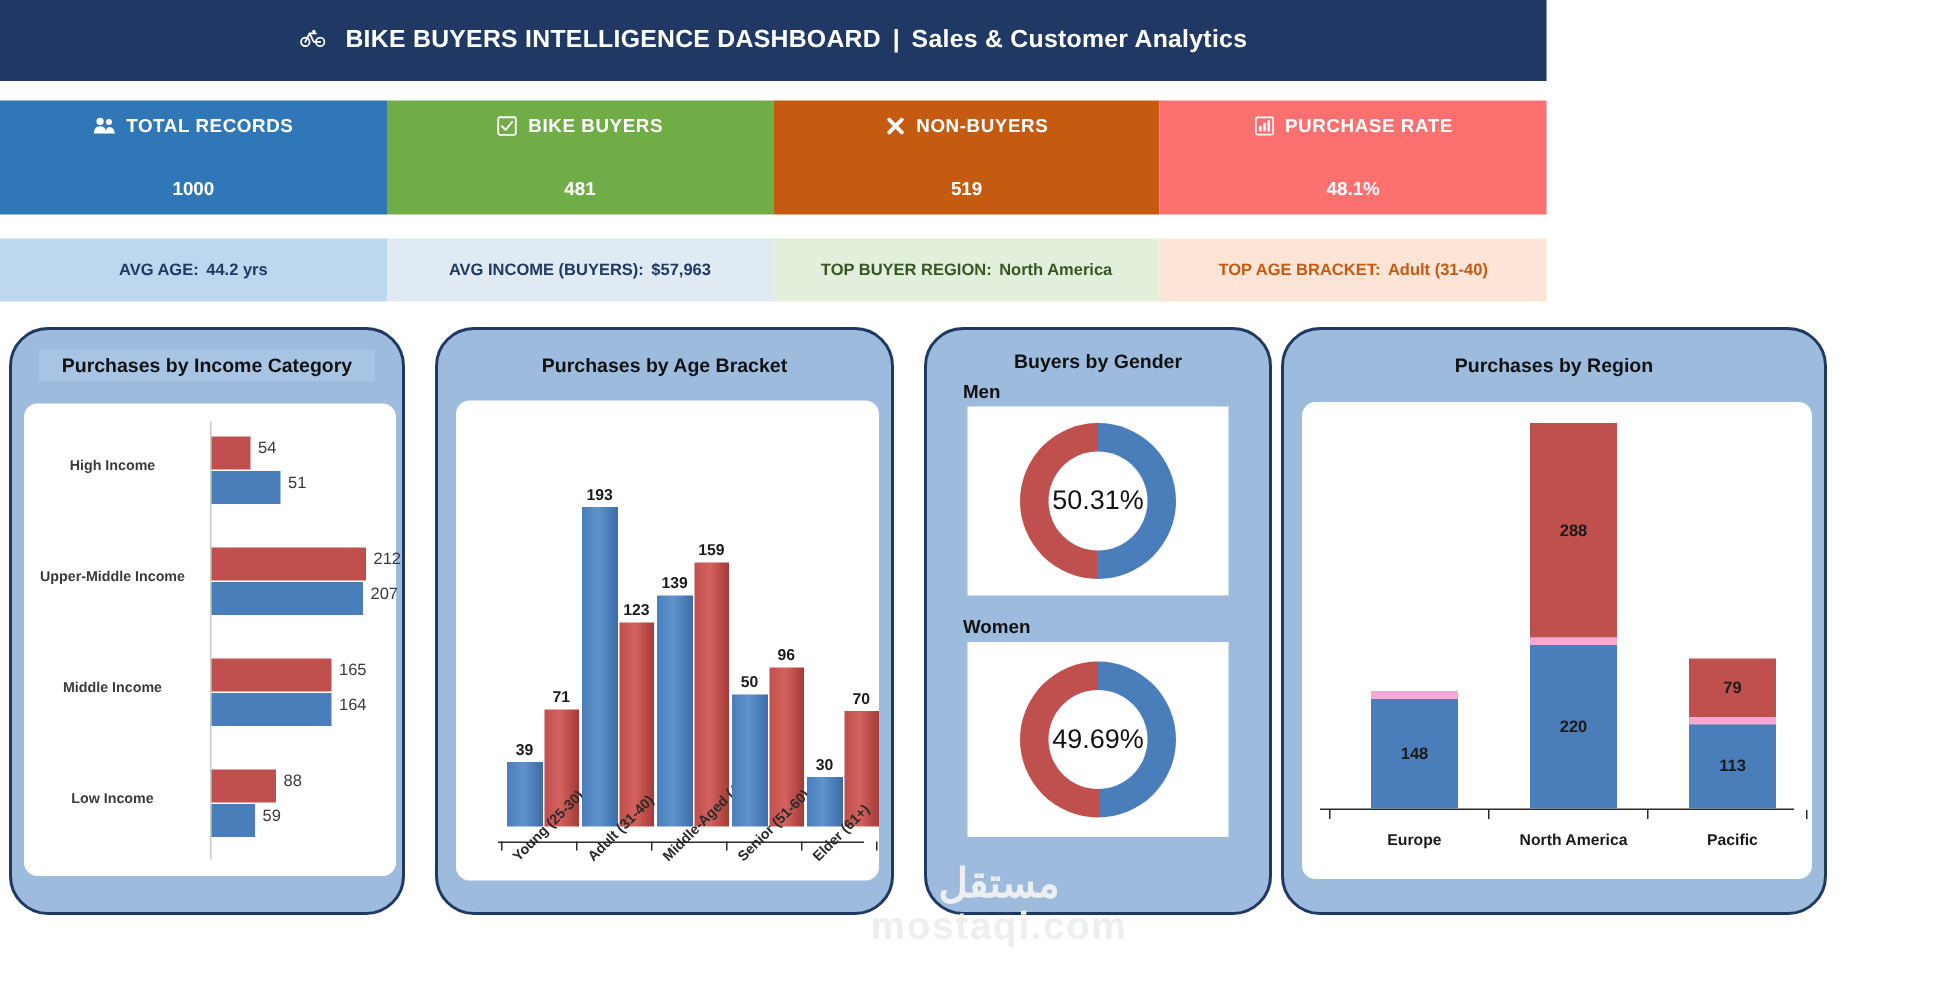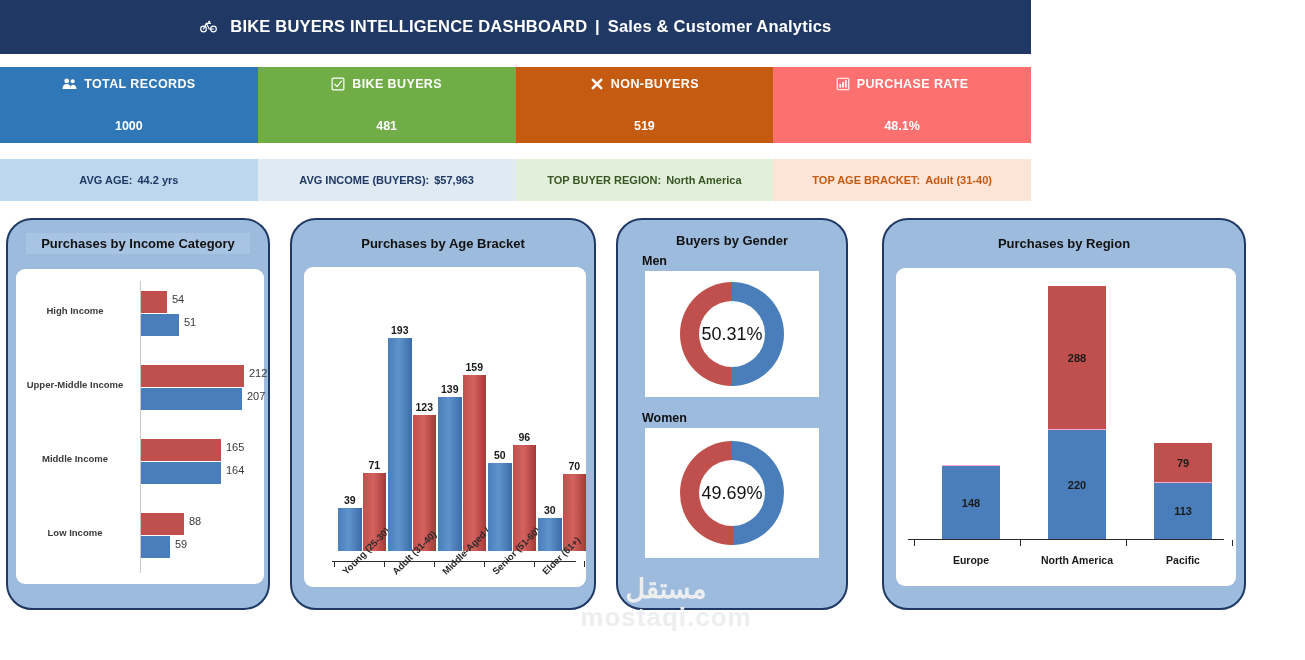--- a/index.html
+++ b/index.html
@@ -73,31 +73,31 @@
   #panel-gender{left:616px;top:218px;width:232px;height:392px;}
   #panel-gender .ptitle{margin-top:11px;width:210px;padding:2px 0;background:transparent;}
   .glabel{font-size:12.5px;font-weight:bold;color:#111;margin:4px 0 3px 24px;}
   .donutbox{background:#fff;margin:0 auto;width:174px;height:126px;position:relative;}
   .donut{position:absolute;left:50%;top:50%;transform:translate(-50%,-50%);width:104px;height:104px;border-radius:50%;}
   .donut::after{content:"";position:absolute;left:50%;top:50%;transform:translate(-50%,-50%);
     width:66px;height:66px;background:#fff;border-radius:50%;}
   .donut .pct{position:absolute;left:50%;top:50%;transform:translate(-50%,-50%);
     z-index:3;font-size:18px;font-weight:normal;color:#111;}
   
-  #panel-region{left:882px;top:218px;width:364px;height:392px;}
+  #panel-region{left:854px;top:218px;width:364px;height:392px;}
   #panel-region .ptitle{margin-top:13px;width:320px;padding:3px 0;background:transparent;}
   #panel-region .plot{position:absolute;left:12px;top:48px;width:340px;height:318px;border-radius:9px;}
   .rchart{position:absolute;left:0;right:0;top:0;bottom:0;}
   .raxis{position:absolute;left:12px;right:12px;height:1px;background:#2b2b2b;bottom:46px;}
   .rtick{position:absolute;width:1px;height:6px;background:#2b2b2b;bottom:40px;}
   .rstack{position:absolute;bottom:47px;width:58px;}
   .rseg{position:relative;display:flex;align-items:center;justify-content:center;
         font-size:11px;font-weight:bold;color:#1a1a1a;}
   .rseg.red{background:#c0504d;}
-  .rseg.blue{background:#4a7ebb;border-top:1px solid #f9a8d4;}
+  .rseg.blue{background:#4a7ebb;border-top:5px solid #f9a8d4;}
   .rxlab{position:absolute;bottom:20px;font-size:10.5px;font-weight:bold;color:#1a1a1a;text-align:center;white-space:nowrap;}
   
   #watermark{position:absolute;left:556px;top:576px;width:220px;text-align:center;
     font-size:26px;font-weight:bold;color:#eceef0;letter-spacing:1px;pointer-events:none;}
   #watermark .wm-ar{font-size:27px;display:block;line-height:1;}
   #watermark .wm-dom{display:block;line-height:1.15;}
 </style>
 </head>
 <body>
 
@@ -199,21 +199,21 @@
   <div class="ptitle">Purchases by Income Category</div>
   <div class="plot">
     <div class="haxis"></div>
     <div class="hbar-rows" id="income-rows">
         <div class="hrow" style="top: 16px;">
           <div class="hcat">High Income</div>
           <div class="hbars">
             <div class="hb red" style="width: 26px;">
               <span class="vl">54</span>
             </div>
-            <div class="hb blue" style="width: 38px;">
+            <div class="hb blue" style="width: 25px; padding-left: 21px;">
               <span class="vl">51</span>
             </div>
           </div>
         </div>
         <div class="hrow" style="top: 90px;">
           <div class="hcat">Upper-Middle Income</div>
           <div class="hbars">
             <div class="hb red" style="width: 103px;">
               <span class="vl">212</span>
             </div>

